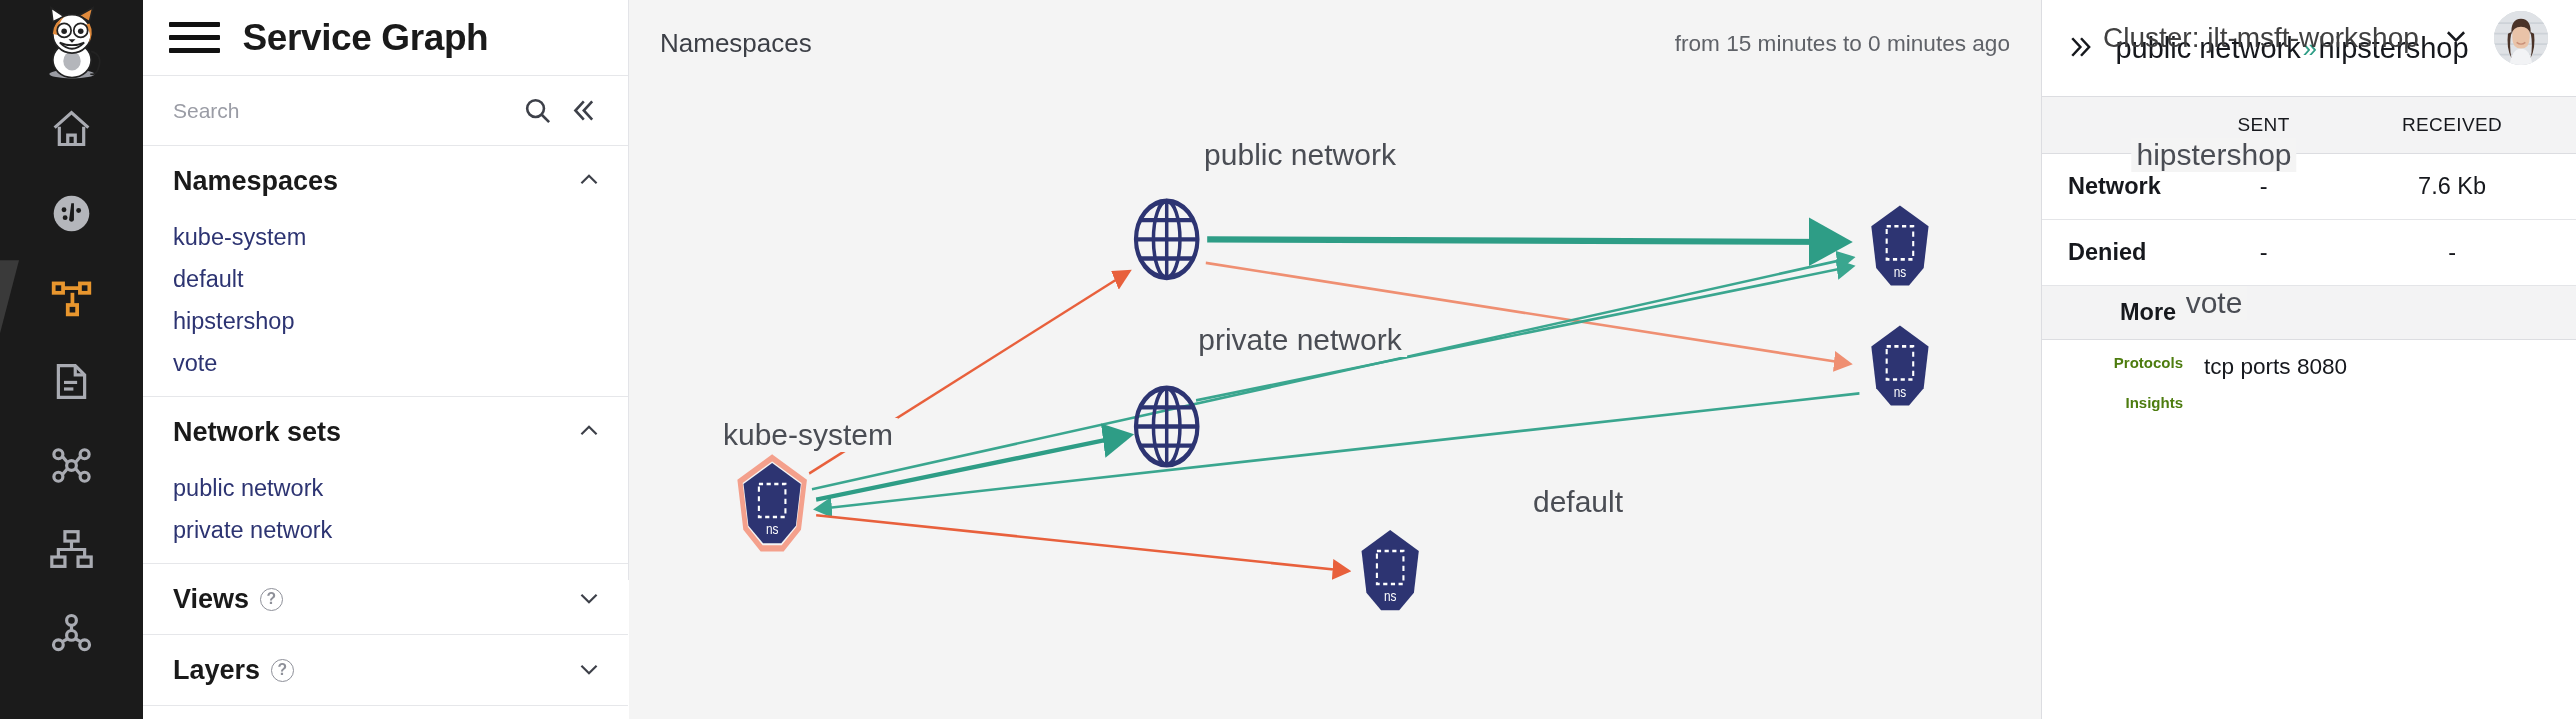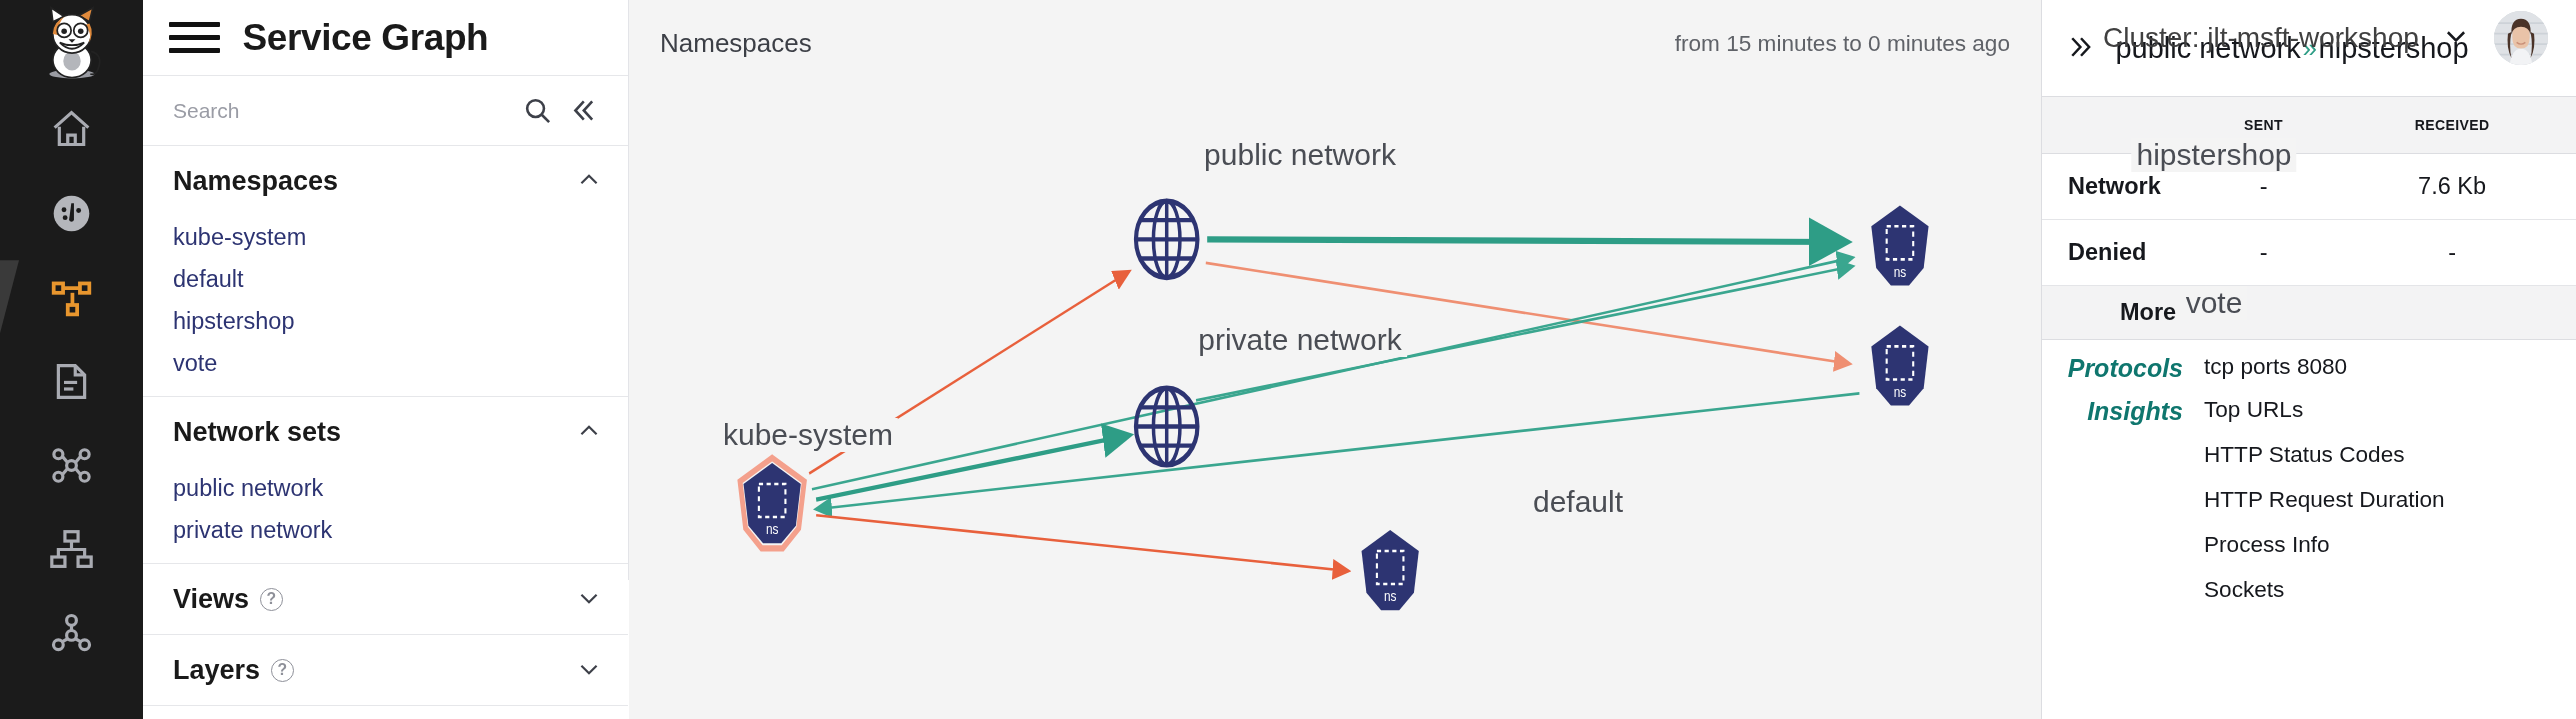--- a/index.html
+++ b/index.html
@@ -88,35 +88,35 @@
     border-left:0.9px solid #dcdde1; display:flex; flex-direction:column;
   }
   .rp-header {
     height:96px; flex:0 0 96px; display:flex; align-items:center; gap:19px; padding:0 24.4px;
     background:#fff;
   }
   .rp-title { font-size:29px; color:#16181d; display:flex; align-items:center; white-space:nowrap; }
   .chev-teal { color:#2e9d86; font-size:26px; margin:0 1.7px; }
   .rp-table { width:100%; border-collapse:collapse; }
   .rp-table th {
-    background:#f3f3f4; font-size:14px; font-weight:700; color:#16181d; letter-spacing:0.4px;
+    background:#f3f3f4; font-size:19px; font-weight:400; color:#16181d; letter-spacing:0.4px;
     height:57px; text-align:center; border-top:0.9px solid #dcdde1; border-bottom:0.9px solid #dcdde1;
   }
   .rp-table th.blank { width:157px; }
   .rp-table td {
     height:66px; font-size:23.5px; color:#16181d; text-align:center;
     border-bottom:0.9px solid #e4e5e8;
   }
   .rp-table td.rowlabel { text-align:left; font-weight:700; padding-left:26px; }
   .more-bar {
     height:54px; background:#f3f3f4; display:flex; align-items:center; padding-left:78px;
     font-size:23.5px; font-weight:700; color:#16181d; border-bottom:0.9px solid #dcdde1;
   }
   .kv { display:flex; padding:14px 0 0 0; }
-  .kv-key { width:162px; text-align:right; padding-right:21px; font-size:25px; font-weight:700; color:#0f766e;font-style:italic; }
+  .kv-key { width:162px; text-align:right; padding-right:21px; font-size:15px; font-weight:700; color:#4d7c0f; }
   .kv-val { font-size:22.6px; color:#16181d; }
   .kv-list { display:flex; flex-direction:column; gap:19px; }
 
   
   .topright {
     position:absolute; top:0; right:0; height:75px; display:flex; align-items:center;
     gap:22.6px; padding-right:28px; z-index:5;
   }
   .cluster-text { font-size:28px; color:#404040; white-space:nowrap; }
   .avatar { width:54px; height:54px; border-radius:50%; overflow:hidden; background:#cfd3d8; }
@@ -449,27 +449,20 @@
 
     <div class="more-bar">More</div>
 
     <div class="kv">
       <div class="kv-key">Protocols</div>
       <div class="kv-val">tcp ports 8080</div>
     </div>
 
     <div class="kv">
       <div class="kv-key">Insights</div>
-      <div class="kv-list">
-        <div class="kv-val">Top URLs</div>
-        <div class="kv-val">HTTP Status Codes</div>
-        <div class="kv-val">HTTP Request Duration</div>
-        <div class="kv-val">Process Info</div>
-        <div class="kv-val">Sockets</div>
-      </div>
     </div>
   </div>
 
   <div class="topright">
     <div class="cluster-text">Cluster: jlt-msft-workshop</div>
     <span>
       <svg width="30" height="30" viewBox="0 0 24 24" fill="none" stroke="#16181d" stroke-width="2">
         <path d="M5.5 9 L12 15.5 L18.5 9"></path>
       </svg>
     </span>

